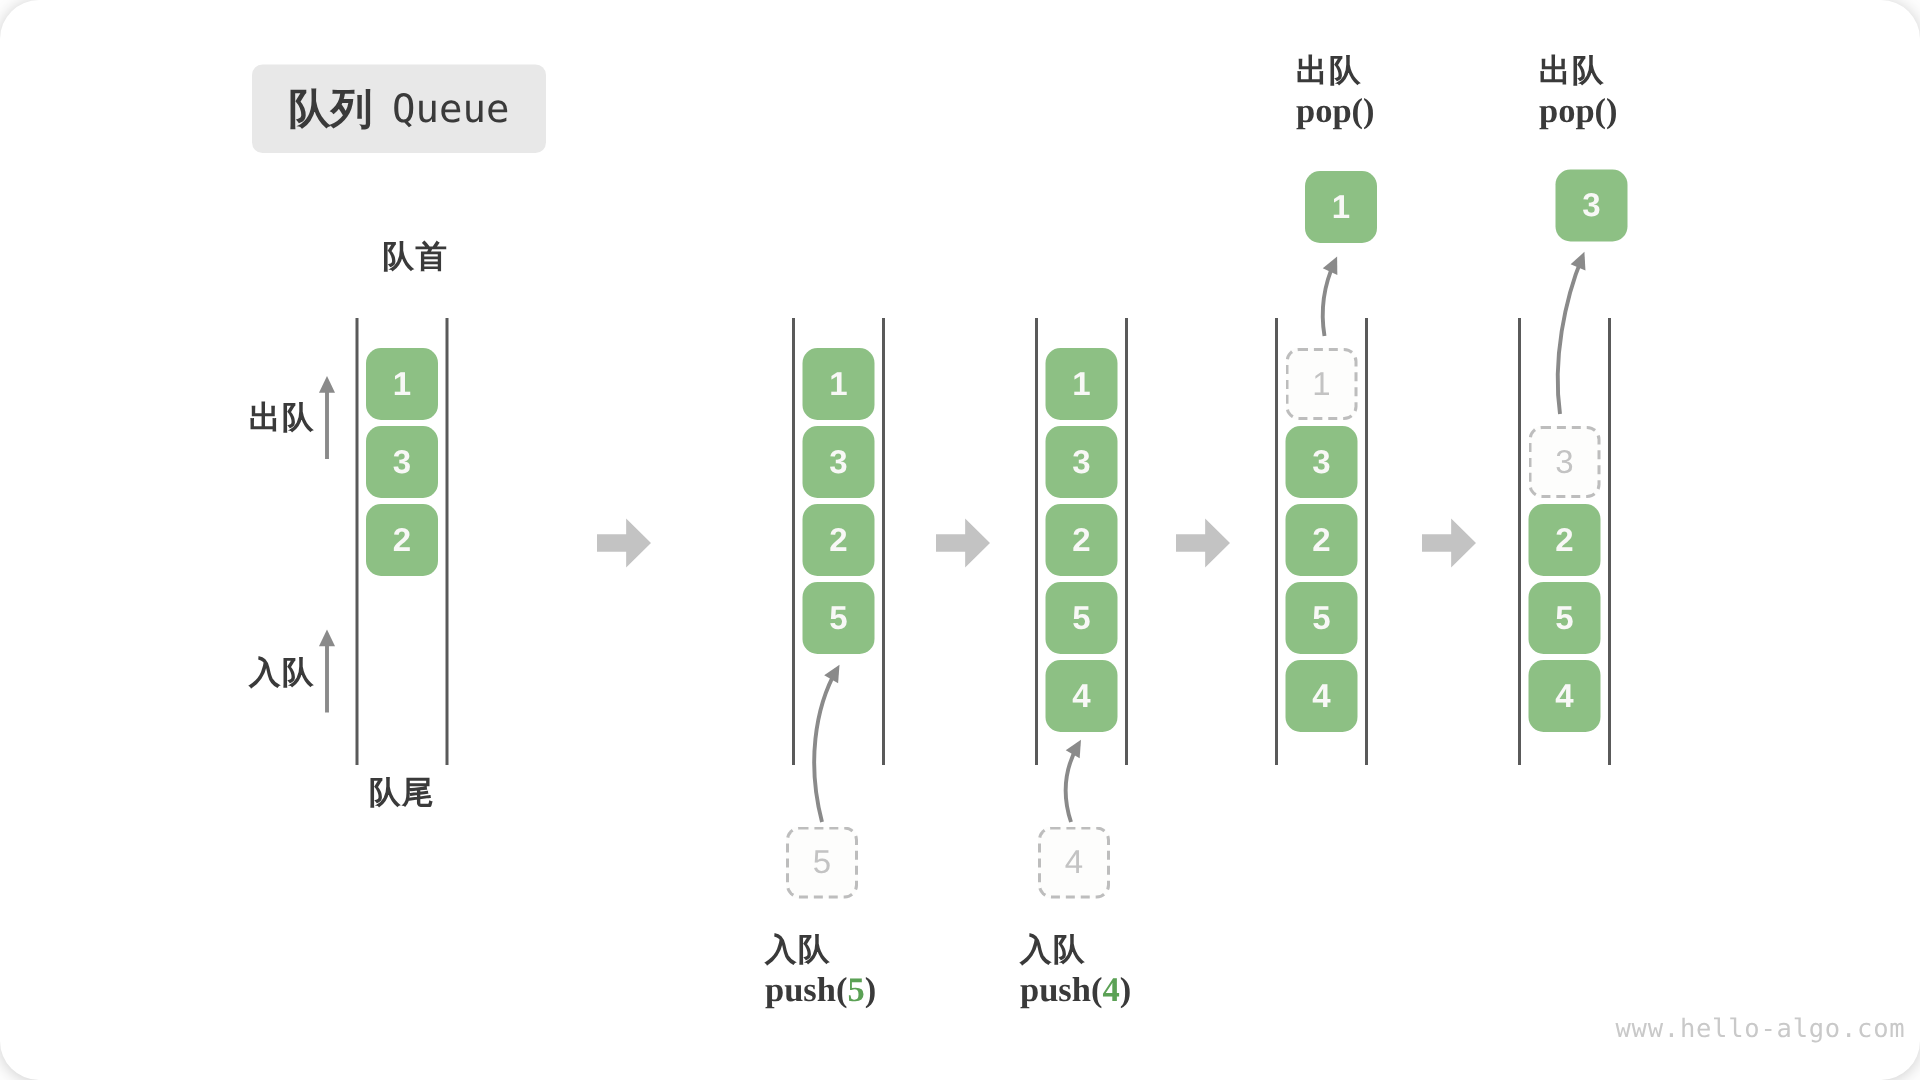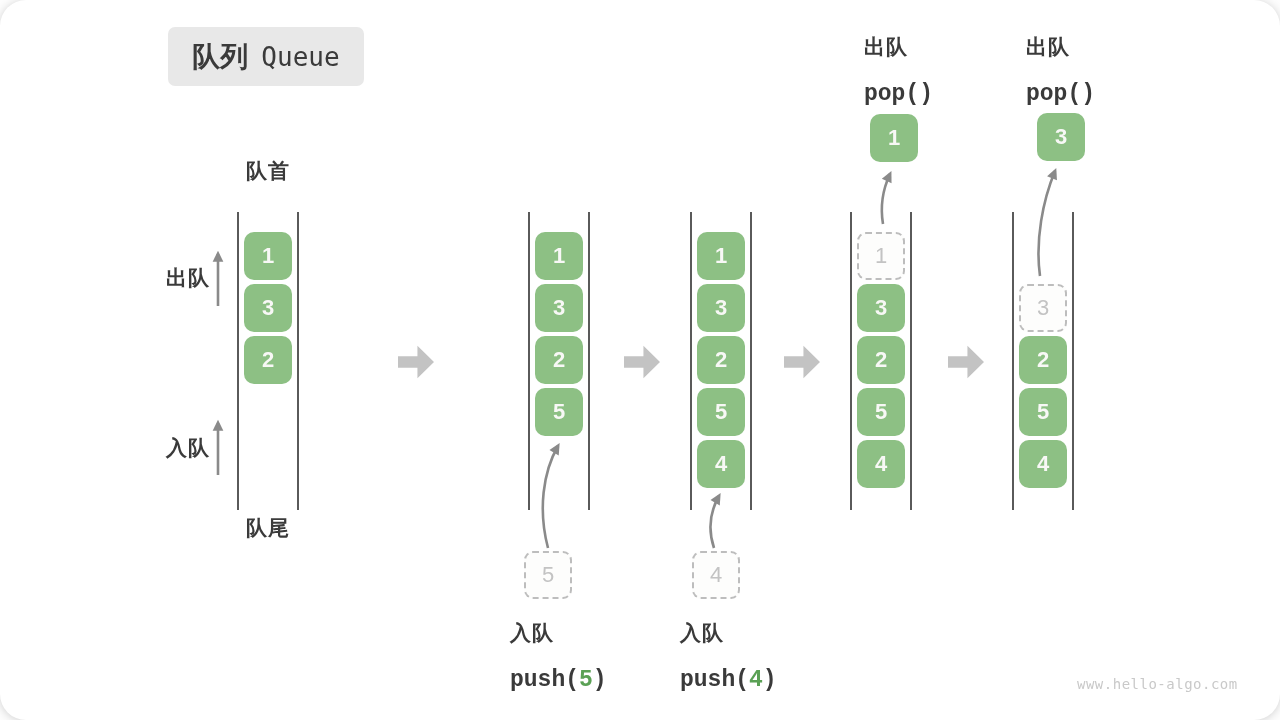--- a/index.html
+++ b/index.html
@@ -6,21 +6,21 @@
   html, body { background: #fdfdfd; font-family: "Liberation Sans", "DejaVu Sans", sans-serif; }
   #canvas {
     position: relative; width: 1280px; height: 720px;
     background: var(--canvas_bg, #ffffff);
     border-radius: 26px;
     box-shadow: 0 1px 10px rgba(0,0,0,0.18);
     overflow: hidden;
   }
   
   .title-chip {
-    position: absolute; left: 168px; top: 27px; width: 196px; height: 59px;
+    position: absolute; left: 168px; top: 43px; width: 196px; height: 59px;
     background: var(--title_bg, #e8e8e8); border-radius: 7px;
     display: flex; align-items: center; justify-content: center; gap: 13px;
   }
   .title-zh { font-size: 28px; font-weight: 700; color: var(--text, #3a3a3a); }
   .title-en { font-size: 26px; font-family: "DejaVu Sans Mono", monospace; color: var(--text, #3a3a3a); }
 
   .cjk-label { position: absolute; font-size: 21px; font-weight: 700; color: var(--text, #3a3a3a); letter-spacing: 1px; }
 
   
   .channel {
@@ -56,46 +56,46 @@
   .block-arrow {
     position: absolute; top: 345px; width: 36px; height: 34px;
     background: var(--block_arrow, #c3c3c3);
     clip-path: polygon(0 33%, 54% 33%, 54% 2%, 100% 50%, 54% 98%, 54% 67%, 0 67%);
   }
 
   
   .op-caption { position: absolute; }
   .op-caption .op-zh { font-size: 21px; font-weight: 700; color: var(--text, #3a3a3a); letter-spacing: 1px; }
   .op-caption .op-code {
-    margin-top: 20px; font-family: Liberation Mono, monospace;
+    margin-top: 0; font-family: Liberation Serif, serif;
     font-size: 23px; color: var(--text, #3a3a3a); font-weight: 700;
   }
   .op-code .arg { color: var(--green_dark, #5ba155); font-weight: 700; }
 
   #arrow-layer { position: absolute; left: 0; top: 0; pointer-events: none; }
   #arrow-layer path.thin { stroke: var(--arrow, #8a8a8a); stroke-width: 2.6; fill: none; }
   #arrowhead path { fill: var(--arrow, #8a8a8a); }
 
   .watermark {
     position: absolute; left: 1077px; top: 676px;
-    font-family: "DejaVu Sans Mono", monospace; font-size: 14px;
+    font-family: "DejaVu Sans Mono", monospace; font-size: 17px;
     color: var(--light_text, #c9c9c9); letter-spacing: 0.5px;
   }
 </style>
 </head>
 <body>
 
 <div id="canvas">
 
   <div class="title-chip">
     <span class="title-zh">队列</span>
     <span class="title-en">Queue</span>
   </div>
 
-  <div class="cjk-label" style="left:237px;top:157px;width:62px;text-align:center;">队首</div>
+  <div class="cjk-label" style="left:237px;top:157px;width:62px;text-align:right;">队首</div>
   <div class="cjk-label" style="left:237px;top:514px;width:62px;text-align:center;">队尾</div>
   <div class="cjk-label" style="left:160px;top:264px;width:50px;text-align:right;">出队</div>
   <div class="cjk-label" style="left:160px;top:434px;width:50px;text-align:right;">入队</div>
 
   <div class="channel" style="left:237px;"></div>
   <div class="channel" style="left:528px;"></div>
   <div class="channel" style="left:690px;"></div>
   <div class="channel" style="left:850px;"></div>
   <div class="channel" style="left:1012px;"></div>
 

